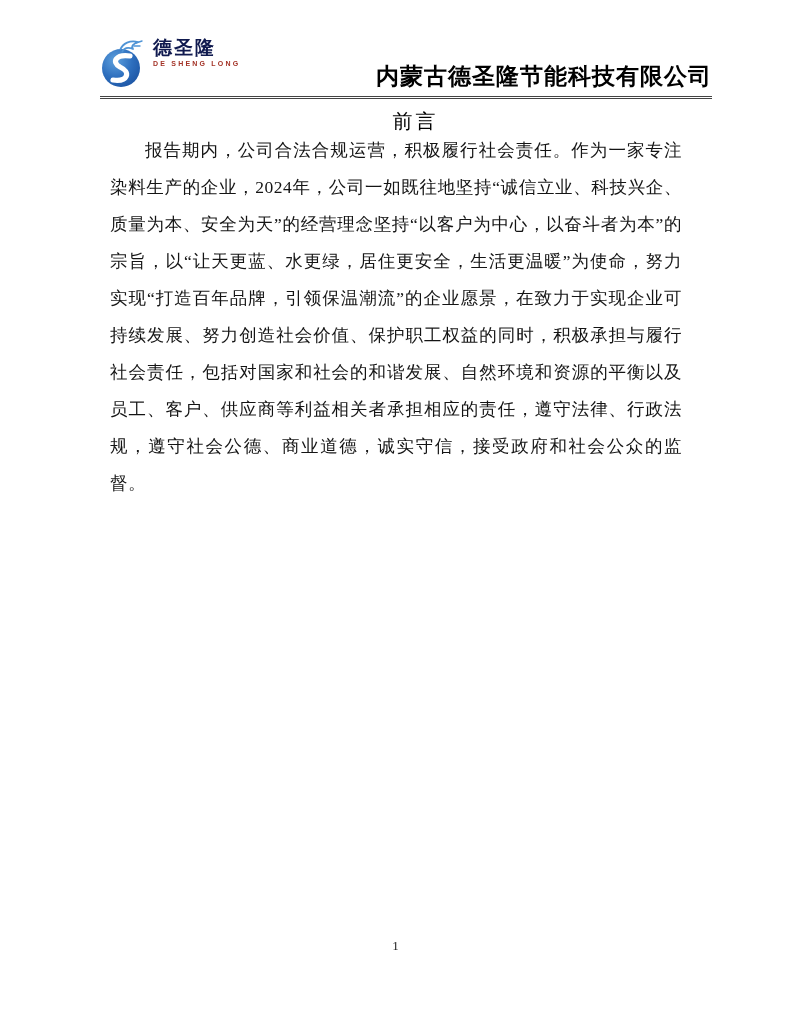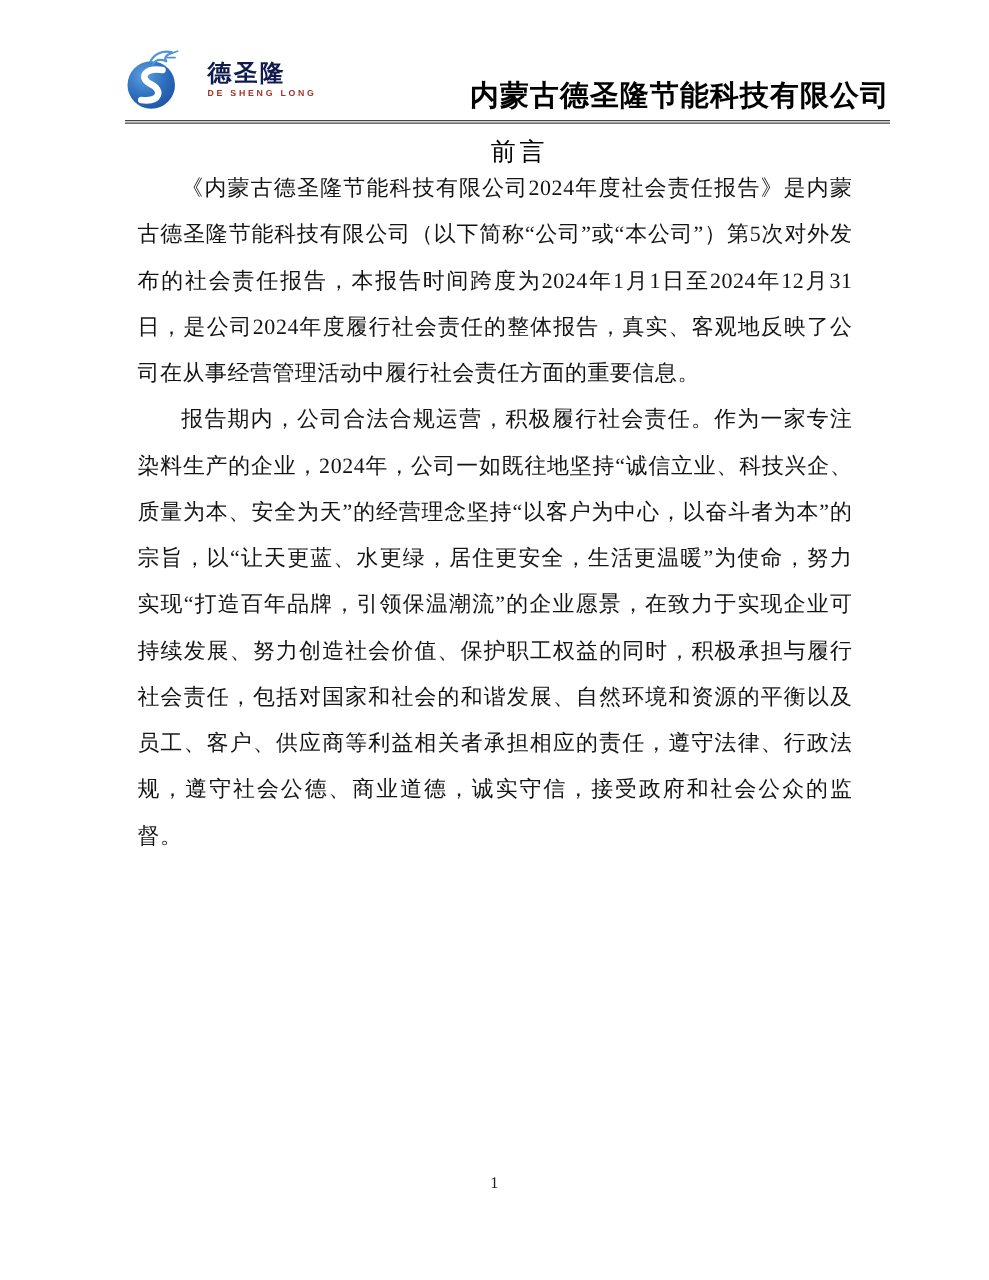--- a/index.html
+++ b/index.html
@@ -23,22 +23,22 @@
     top: 32px;
     width: 612px;
     height: 64px;
     border-bottom: 3px double #444;
     display: flex;
     justify-content: space-between;
     align-items: flex-end;
   }
   .logo {
     display: flex;
-    align-items: center;
-    gap: 18px;
+    align-items: flex-start;
+    gap: 5px;
     margin-bottom: 6px;
   }
   .logo-mark {
     width: 48px;
     height: 52px;
     flex: 0 0 auto;
   }
   .logo-text {
     display: flex;
     flex-direction: column;
@@ -134,19 +134,18 @@
         <span class="logo-cn">德圣隆</span>
         <span class="logo-en">DE SHENG LONG</span>
       </div>
     </div>
     <div class="company-name">内蒙古德圣隆节能科技有限公司</div>
   </div>
 
   <div class="doc-title">前言</div>
 
   <div class="content">
-    <p>《内蒙古德圣隆节能科技有限公司2024年度社会责任报告》是内蒙古德圣隆节能科技有限公司（以下简称“公司”或“本公司”）第5次对外发布的社会责任报告，本报告时间跨度为2024年1月1日至2024年12月31日，是公司2024年度履行社会责任的整体报告，真实、客观地反映了公司在从事经营管理活动中履行社会责任方面的重要信息。</p>
     <p>报告期内，公司合法合规运营，积极履行社会责任。作为一家专注染料生产的企业，2024年，公司一如既往地坚持“诚信立业、科技兴企、质量为本、安全为天”的经营理念坚持“以客户为中心，以奋斗者为本”的宗旨，以“让天更蓝、水更绿，居住更安全，生活更温暖”为使命，努力实现“打造百年品牌，引领保温潮流”的企业愿景，在致力于实现企业可持续发展、努力创造社会价值、保护职工权益的同时，积极承担与履行社会责任，包括对国家和社会的和谐发展、自然环境和资源的平衡以及员工、客户、供应商等利益相关者承担相应的责任，遵守法律、行政法规，遵守社会公德、商业道德，诚实守信，接受政府和社会公众的监督。</p>
   </div>
 
   <div class="footer">1</div>
 
 </div>
 
 </body></html>

